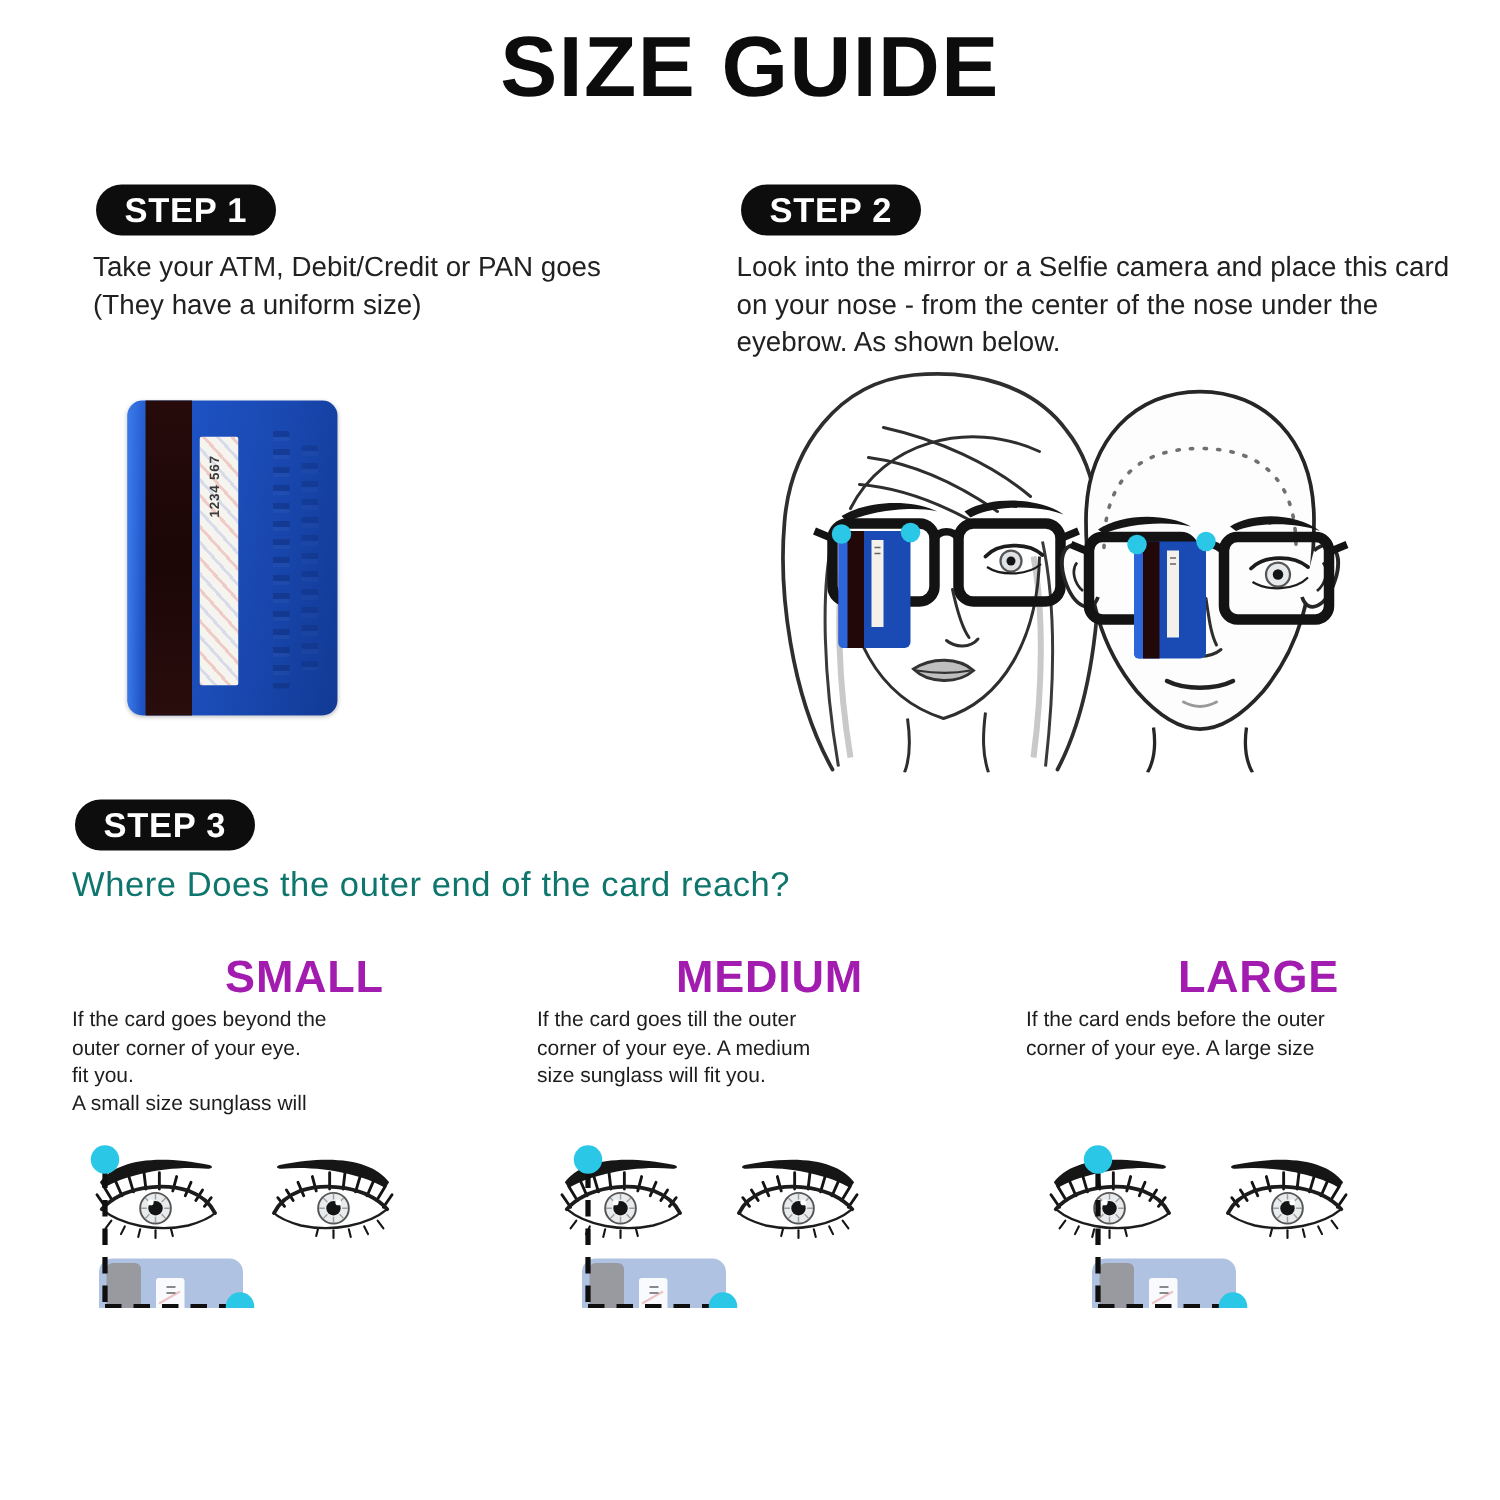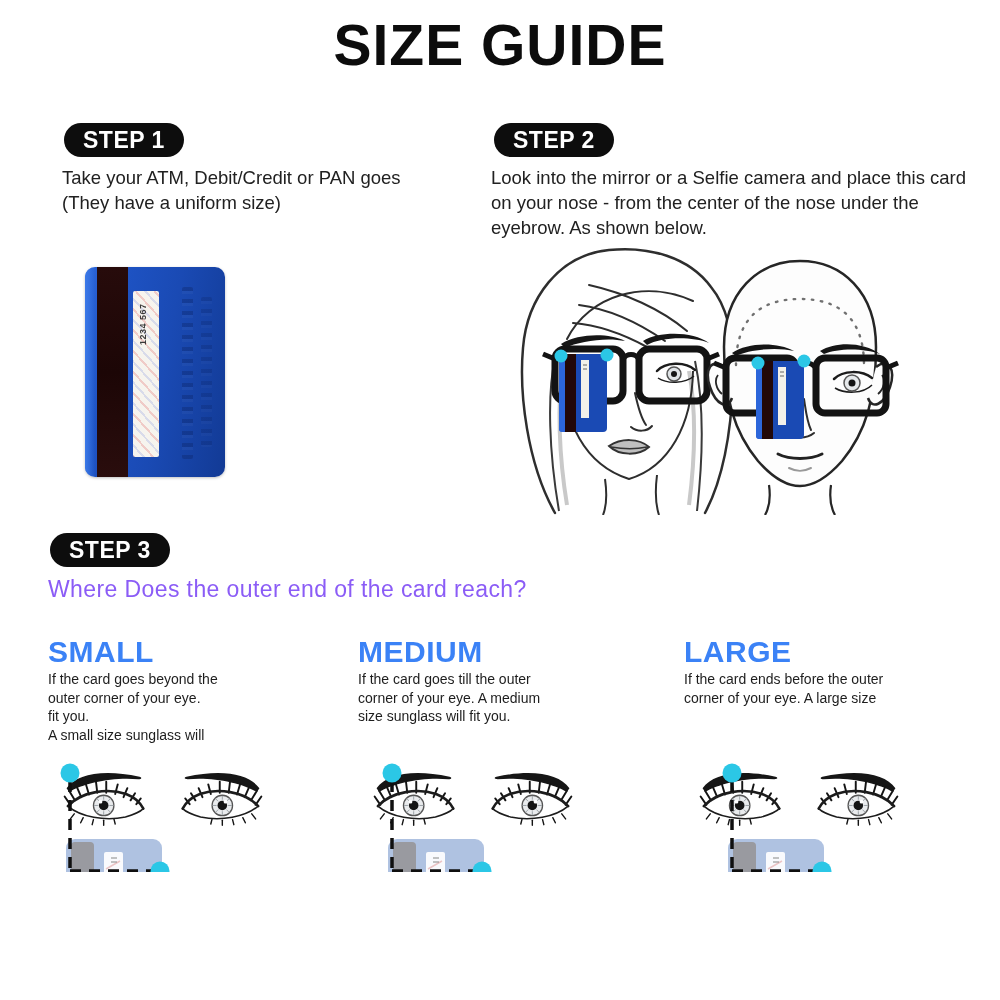--- a/index.html
+++ b/index.html
@@ -15,21 +15,21 @@
     position:absolute;height:34px;line-height:34px;padding:0 19px;border-radius:18px;
     background:#0d0d0d;color:#ffffff;font-size:23px;font-weight:700;letter-spacing:0.5px;
   }
   .badge-1{left:64px;top:123px;}
   .badge-2{left:494px;top:123px;}
   .badge-3{left:50px;top:533px;}
   .step-text{position:absolute;font-size:18.5px;line-height:1.36;color:#212121;}
   .step-text-1{left:62px;top:165px;width:400px;}
   .step-text-2{left:491px;top:165px;width:478px;}
   .question{
-    position:absolute;left:48px;top:576px;font-size:23px;letter-spacing:0.4px;color:#8b5cf6;
+    position:absolute;left:48px;top:576px;font-size:23px;letter-spacing:0.4px;color:#0f766e;
   }
   
   .card1{
     position:absolute;left:85px;top:267px;width:140px;height:210px;border-radius:10px;
     background:linear-gradient(100deg,#2c66da 0%,#1e53c4 22%,#1a4ab4 55%,#123a95 100%);
     box-shadow:0 1px 3px rgba(0,0,0,0.25);
   }
   .card1 .mag{
     position:absolute;left:12px;top:0;width:31px;height:210px;
     background:linear-gradient(to bottom,#270b0b,#1c0606 50%,#2a0d0d);
@@ -48,21 +48,21 @@
     background-image:repeating-linear-gradient(to bottom,rgba(9,30,90,0.55) 0 4px,rgba(255,255,255,0.06) 4px 7px,rgba(9,30,90,0.0) 7px 12px);
   }
   .card1 .emboss-a{left:97px;top:20px;height:172px;}
   .card1 .emboss-b{left:116px;top:30px;height:150px;opacity:0.4;}
   .card1 .edge{
     position:absolute;left:0;top:0;width:10px;height:210px;border-radius:10px 0 0 10px;
     background:linear-gradient(to right,#3b79e8,rgba(59,121,232,0));
   }
   
   .size-col{position:absolute;width:310px;}
-  .size-col h2{margin:0;font-size:30px;font-weight:800;letter-spacing:0.5px;color:#3b82f6;}
+  .size-col h2{margin:0;font-size:30px;font-weight:800;letter-spacing:0.5px;color:#a21caf;text-align:center;}
   .size-desc{margin-top:1px;font-size:14px;line-height:1.33;color:#1d1d1d;}
   .col-s{left:48px;top:635px;}
   .col-m{left:358px;top:635px;}
   .col-l{left:684px;top:635px;}
   .illus{position:absolute;top:757px;width:300px;height:243px;}
   .illus-s{left:44px;}
   .illus-m{left:354px;}
   .illus-l{left:680px;}
   .face-svg{position:absolute;}
   .hidden-defs{position:absolute;width:0;height:0;overflow:hidden;}

